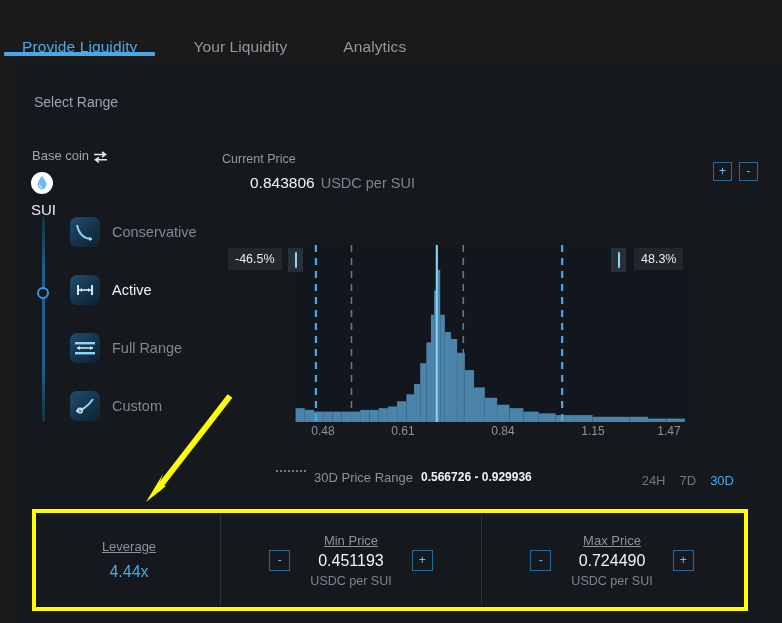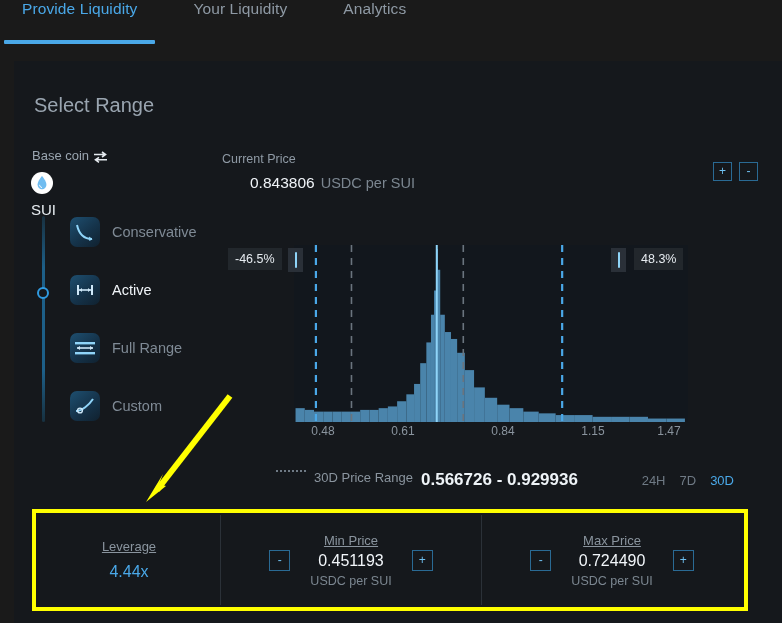--- a/index.html
+++ b/index.html
@@ -11,42 +11,42 @@
   }
   #app { position: relative; width: 782px; height: 623px; background: #1a1a1a; }
 
   
   .tabbar {
     position: absolute; left: 0; top: 0; width: 782px; height: 58px;
     background: #1a1a1a;
     display: flex; align-items: flex-start; padding-left: 22px;
   }
   .tab {
-    position: relative; height: 44px; display: flex; align-items: flex-start;
+    position: relative; height: 56px; display: flex; align-items: flex-end;
     font-size: 15.5px; color: #8e99a4; padding: 0 0 0 0; margin-right: 56px;
     letter-spacing: .1px;
   }
   .tab.active { color: #4aa8e8; }
   .tab.active::after {
     content: ""; position: absolute; left: -18px; right: -18px; bottom: 0;
     height: 4px; background: #4aa8e8; border-radius: 1px;
   }
 
   
   .panel {
     position: absolute; left: 14px; top: 61px; width: 768px; height: 562px;
     background: #15181c;
   }
   .panel-strip {
     position: absolute; left: 0; top: 58px; width: 14px; height: 565px;
     background: #1a1a1a;
   }
   .section-title {
     position: absolute; left: 34px; top: 94px;
-    font-size: 20px; color: #9aa5b0; text-align: right;
+    font-size: 14px; color: #9aa5b0; text-align: right;
   }
 
   
   .basecoin-label {
     position: absolute; left: 32px; top: 148px;
     font-size: 13px; color: #9aa5b0;
     display: flex; align-items: flex-end; gap: 4px;
   }
   .swap-icon { display: inline-flex; width: 15px; height: 12px; }
   .coin-row {
@@ -133,21 +133,21 @@
 
   
   .range-row {
     position: absolute; left: 276px; top: 470px; height: 20px;
     display: flex; align-items: flex-start; gap: 8px; font-size: 13px;
   }
   .dash-sample {
     width: 30px; height: 0; border-top: 2px dotted #6f7a85;
   }
   .range-row .rlabel { color: #8a949e; }
-  .range-row .rvalue { color: #eef3f7; font-weight: bold; font-size: 17px; }
+  .range-row .rvalue { color: #eef3f7; font-weight: bold; font-size: 12px; }
 
   .tf-toggles {
     position: absolute; right: 48px; top: 470px; display: flex; gap: 14px;
     font-size: 13px; align-items: center; height: 20px;
   }
   .tf { color: #6f7a85; }
   .tf.active { color: #4aa8e8; }
 
   
   .bottom-highlight {

